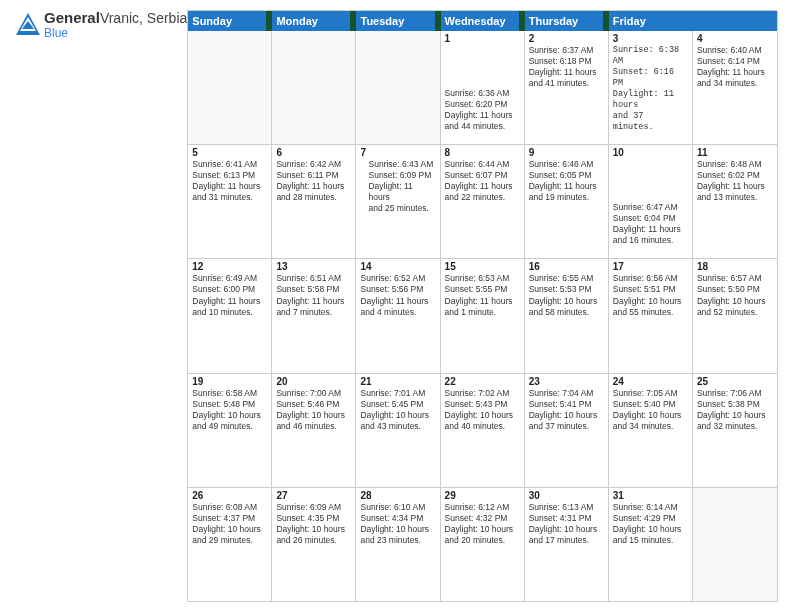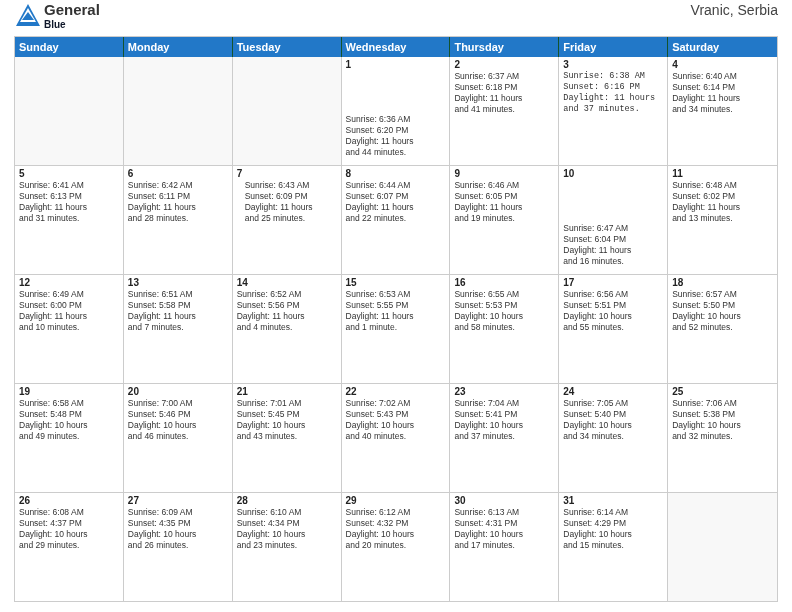--- a/index.html
+++ b/index.html
@@ -8,22 +8,22 @@
       background: #f0f0f0;
       width: 792px;
       height: 612px;
       overflow: hidden;
     }
     .page {
       width: 792px;
       height: 612px;
       background: white;
       display: flex;
-      flex-direction: column;
-      padding: 2px 14px 10px 14px;
+      flex-direction: row;
+      padding: 10px 14px 10px 14px;
     }
     .header {
       display: flex;
       justify-content: space-between;
       align-items: flex-start;
       margin-bottom: 6px;
     }
     .logo {
       display: flex;
       align-items: center;
@@ -32,23 +32,23 @@
       display: flex;
       flex-direction: column;
       line-height: 1.1;
     }
     .logo-general {
       font-size: 15px;
       font-weight: bold;
       color: #333;
     }
     .logo-blue {
-      font-size: 10px;
-      font-weight: bold;
-      color: #0f172a;
+      font-size: 12px;
+      font-weight: normal;
+      color: #3b82f6;
     }
     .logo-icon {
       width: 28px;
       height: 28px;
       margin-right: 2px;
     }
     .title-block {
       text-align: right;
     }
     .month-title {
@@ -72,21 +72,21 @@
       display: grid;
       grid-template-columns: repeat(7, 1fr);
       background: #2278c8;
     }
     .cal-header-cell {
       color: white;
       font-size: 11px;
       font-weight: bold;
       padding: 4px 4px;
       text-align: left;
-      border-right: 1px solid #14532d;
+      border-right: 6px solid #14532d;
     }
     .cal-header-cell:last-child { border-right: none; }
     .cal-body {
       flex: 1;
       display: flex;
       flex-direction: column;
     }
     .cal-row {
       display: grid;
       grid-template-columns: repeat(7, 1fr);
@@ -140,21 +140,20 @@
   </div>
 
   <div class="calendar">
     <div class="cal-header">
     <div class="cal-header-cell">Sunday</div>
         <div class="cal-header-cell">Monday</div>
         <div class="cal-header-cell">Tuesday</div>
         <div class="cal-header-cell">Wednesday</div>
         <div class="cal-header-cell">Thursday</div>
         <div class="cal-header-cell">Friday</div>
-        <div class="cal-header-cell">Saturday</div>
       </div>
     <div class="cal-body">
     <div class="cal-row">
           <div class="cal-cell empty"></div>
           <div class="cal-cell empty"></div>
           <div class="cal-cell empty"></div>
           <div class="cal-cell">
             <span class="day-num">1</span>
             <div class="cell-text" style="white-space: pre-line; margin-top: 44px;">Sunrise: 6:36 AM
 Sunset: 6:20 PM

